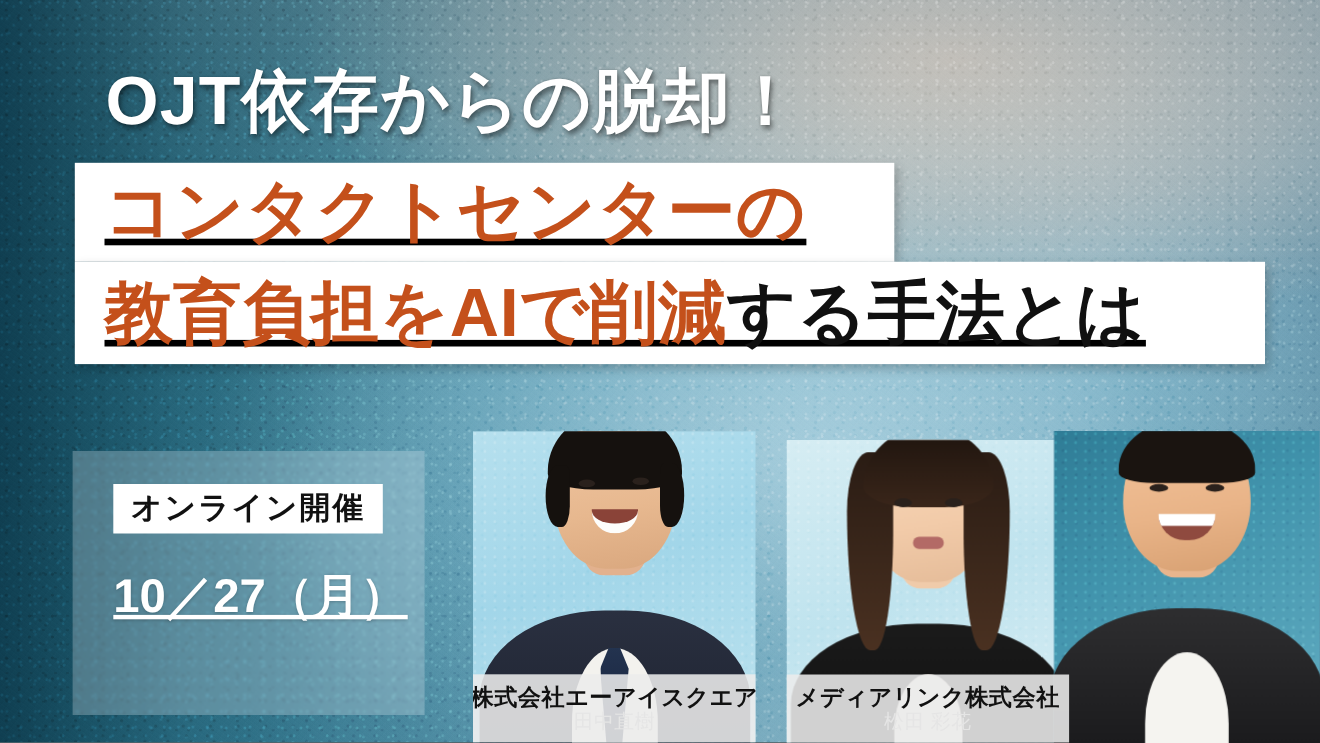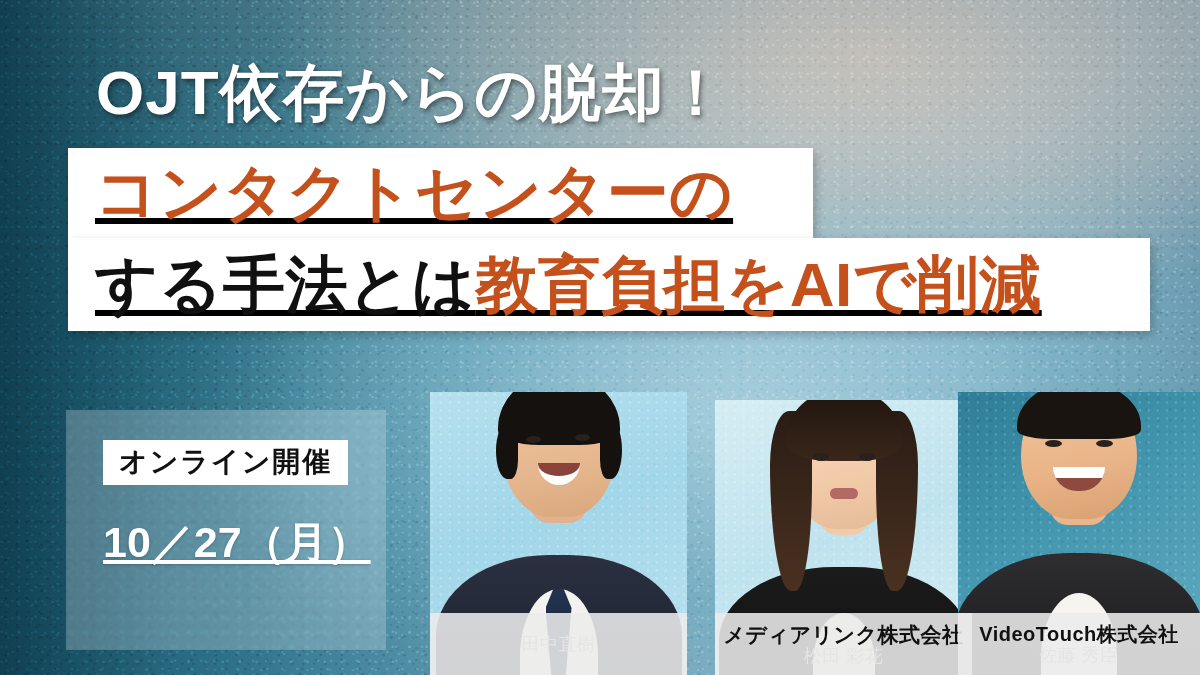--- a/index.html
+++ b/index.html
@@ -278,22 +278,22 @@
   <div class="bg-layer bg-texture"></div>
   <div class="bg-layer bg-noise"></div>
 
   <div class="headline-1">OJT依存からの脱却！</div>
 
   <div class="title-box title-box-2">
     <span class="t-line t-orange">コンタクトセンターの</span>
   </div>
 
   <div class="title-box title-box-3">
-    <span class="t-line t-black">する手法とは</span>
-      <span class="t-line t-orange">教育負担をAIで削減</span>
+    <span class="t-line t-orange">教育負担をAIで削減</span>
+      <span class="t-line t-black">する手法とは</span>
   </div>
 
   <div class="info-panel"></div>
 
   <div class="online-badge">オンライン開催</div>
 
   <div class="date-line">10／27（月）</div>
 
 
   <div class="speaker sp1">
@@ -314,20 +314,21 @@
       <div class="hair" style="width:122px;height:72px;bottom:230px;background:#15110e;border-radius:56% 56% 38% 38% / 86% 86% 22% 22%;"></div>
       <div style="position:absolute;left:50%;margin-left:-63px;bottom:196px;width:22px;height:56px;background:#15110e;border-radius:60% 20% 40% 60%;"></div>
       <div style="position:absolute;left:50%;margin-left:41px;bottom:196px;width:22px;height:58px;background:#15110e;border-radius:20% 60% 60% 40%;"></div>
 
       <div class="eye" style="left:50%;margin-left:-33px;bottom:232px;"></div>
       <div class="eye" style="left:50%;margin-left:16px;bottom:234px;"></div>
 
       <div class="mouth" style="width:42px;height:22px;bottom:190px;background:#8a4338;border-bottom:9px solid #fdfdfb;box-sizing:border-box;"></div>
     </div>
     <div class="nameplate">
+      <div class="np-company">株式会社エーアイスクエア</div>
       <div class="np-person">田中直樹</div>
     </div>
   </div>
 
   <div class="speaker sp2">
     <div class="photo-bg b2"></div>
     <div class="photo-texture"></div>
     <div class="person">
 
       <div class="body-shape" style="width:250px;height:118px;background:linear-gradient(180deg,#1b1b1b 0%,#101010 100%);"></div>
@@ -358,19 +359,15 @@
       <div class="neck" style="width:58px;height:44px;bottom:150px;background:#e8b58d;"></div>
       <div class="head" style="width:116px;height:136px;bottom:156px;background:linear-gradient(170deg,#f5c69d 0%,#e9b488 60%,#d8a173 100%);"></div>
 
       <div class="hair" style="width:124px;height:58px;bottom:236px;background:#1a1410;border-radius:58% 58% 30% 30% / 90% 90% 18% 18%;"></div>
 
       <div class="eye" style="left:50%;margin-left:-34px;bottom:228px;width:17px;height:7px;"></div>
       <div class="eye" style="left:50%;margin-left:17px;bottom:228px;width:17px;height:7px;"></div>
 
       <div class="mouth" style="width:52px;height:24px;bottom:184px;background:#8f4a3f;border-top:11px solid #ffffff;box-sizing:border-box;"></div>
     </div>
-    <div class="nameplate">
-      <div class="np-company">VideoTouch株式会社</div>
-      <div class="np-person">佐藤 秀臣</div>
-    </div>
   </div>
 
 </div>
 
 </body></html>

